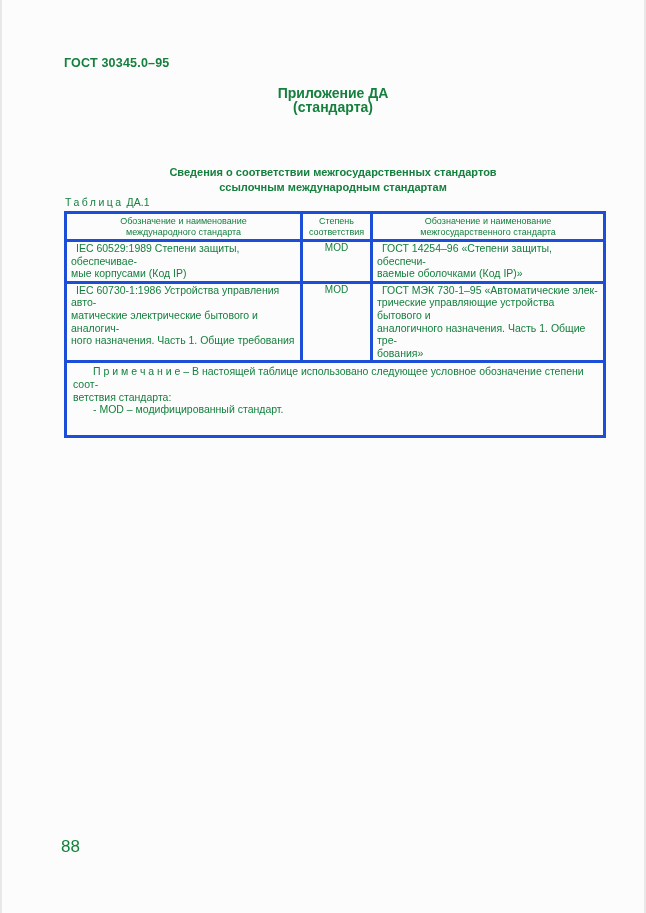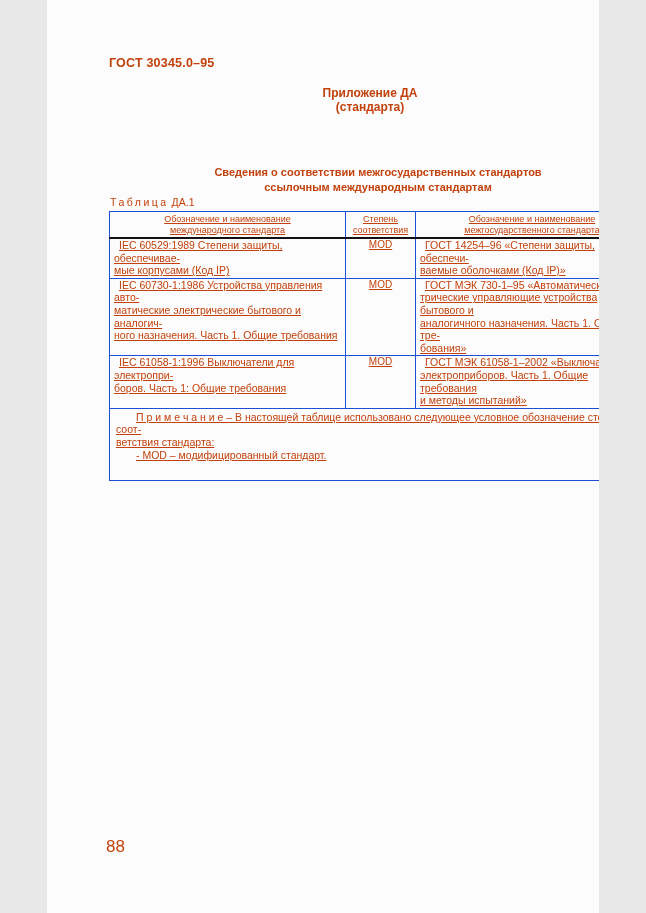--- a/index.html
+++ b/index.html
@@ -1,41 +1,41 @@
 <!DOCTYPE html>
 <html><head>
 <meta charset="utf-8">
 <style>
   * { margin: 0; padding: 0; box-sizing: border-box; }
   html, body { background: #e8e8e8; }
   .page {
     position: relative;
-    width: 552px;
+    width: 642px;
     height: 913px;
     margin: 0 auto;
     background: #fcfcfc;
     font-family: "Liberation Sans", sans-serif;
-    color: #c2410c;
+    color: #15803d;
     overflow: hidden;
   }
   .doc-number {
     position: absolute;
     left: 62px;
     top: 56px;
     font-size: 12.5px;
     font-weight: bold;
     letter-spacing: 0.2px;
   }
   .annex-block {
     position: absolute;
-    left: 54px;
+    left: 62px;
     top: 87px;
     width: 538px;
     text-align: center;
-    font-size: 12px;
+    font-size: 14px;
     font-weight: bold;
     line-height: 13.5px;
   }
   .doc-title {
     position: absolute;
     left: 62px;
     top: 165px;
     width: 538px;
     text-align: center;
     font-size: 11px;
@@ -51,24 +51,23 @@
   .table-caption .spaced { letter-spacing: 2.5px; }
   table.std-table {
     position: absolute;
     left: 62px;
     top: 211px;
     width: 539px;
     border-collapse: collapse;
     table-layout: fixed;
   }
   table.std-table td, table.std-table th {
-    border: 1px solid #1d4ed8;
+    border: 3px solid #1d4ed8;
     vertical-align: top;
     font-weight: normal;
-    text-decoration: underline;
   }
   table.std-table thead th {
     border-bottom: 2px solid #111;
     font-size: 9px;
     line-height: 10.5px;
     text-align: center;
     padding: 2px 2px;
     white-space: pre-line;
   }
   td.cell-intl, td.cell-gost {
@@ -146,28 +145,20 @@
       <tr style="height:51px">
         <td class="cell-intl">IEC 60730-1:1986 Устройства управления авто-
 матические электрические бытового и аналогич-
 ного назначения. Часть 1. Общие требования</td>
         <td class="cell-degree">MOD</td>
         <td class="cell-gost">ГОСТ МЭК 730-1–95 «Автоматические элек-
 трические управляющие устройства бытового и
 аналогичного назначения. Часть 1. Общие тре-
 бования»</td>
       </tr>
-      <tr style="height:35px">
-        <td class="cell-intl">IEC 61058-1:1996 Выключатели для электропри-
-боров. Часть 1: Общие требования</td>
-        <td class="cell-degree">MOD</td>
-        <td class="cell-gost">ГОСТ МЭК 61058-1–2002 «Выключатели для
-электроприборов. Часть 1. Общие требования
-и методы испытаний»</td>
-      </tr>
       <tr style="height:42px">
         <td class="note-cell" colspan="3">
           <p>П р и м е ч а н и е – В настоящей таблице использовано следующее условное обозначение степени соот-
 ветствия стандарта:</p>
           <p>- MOD – модифицированный стандарт.</p>
         </td>
       </tr>
     </tbody>
   </table>
 

